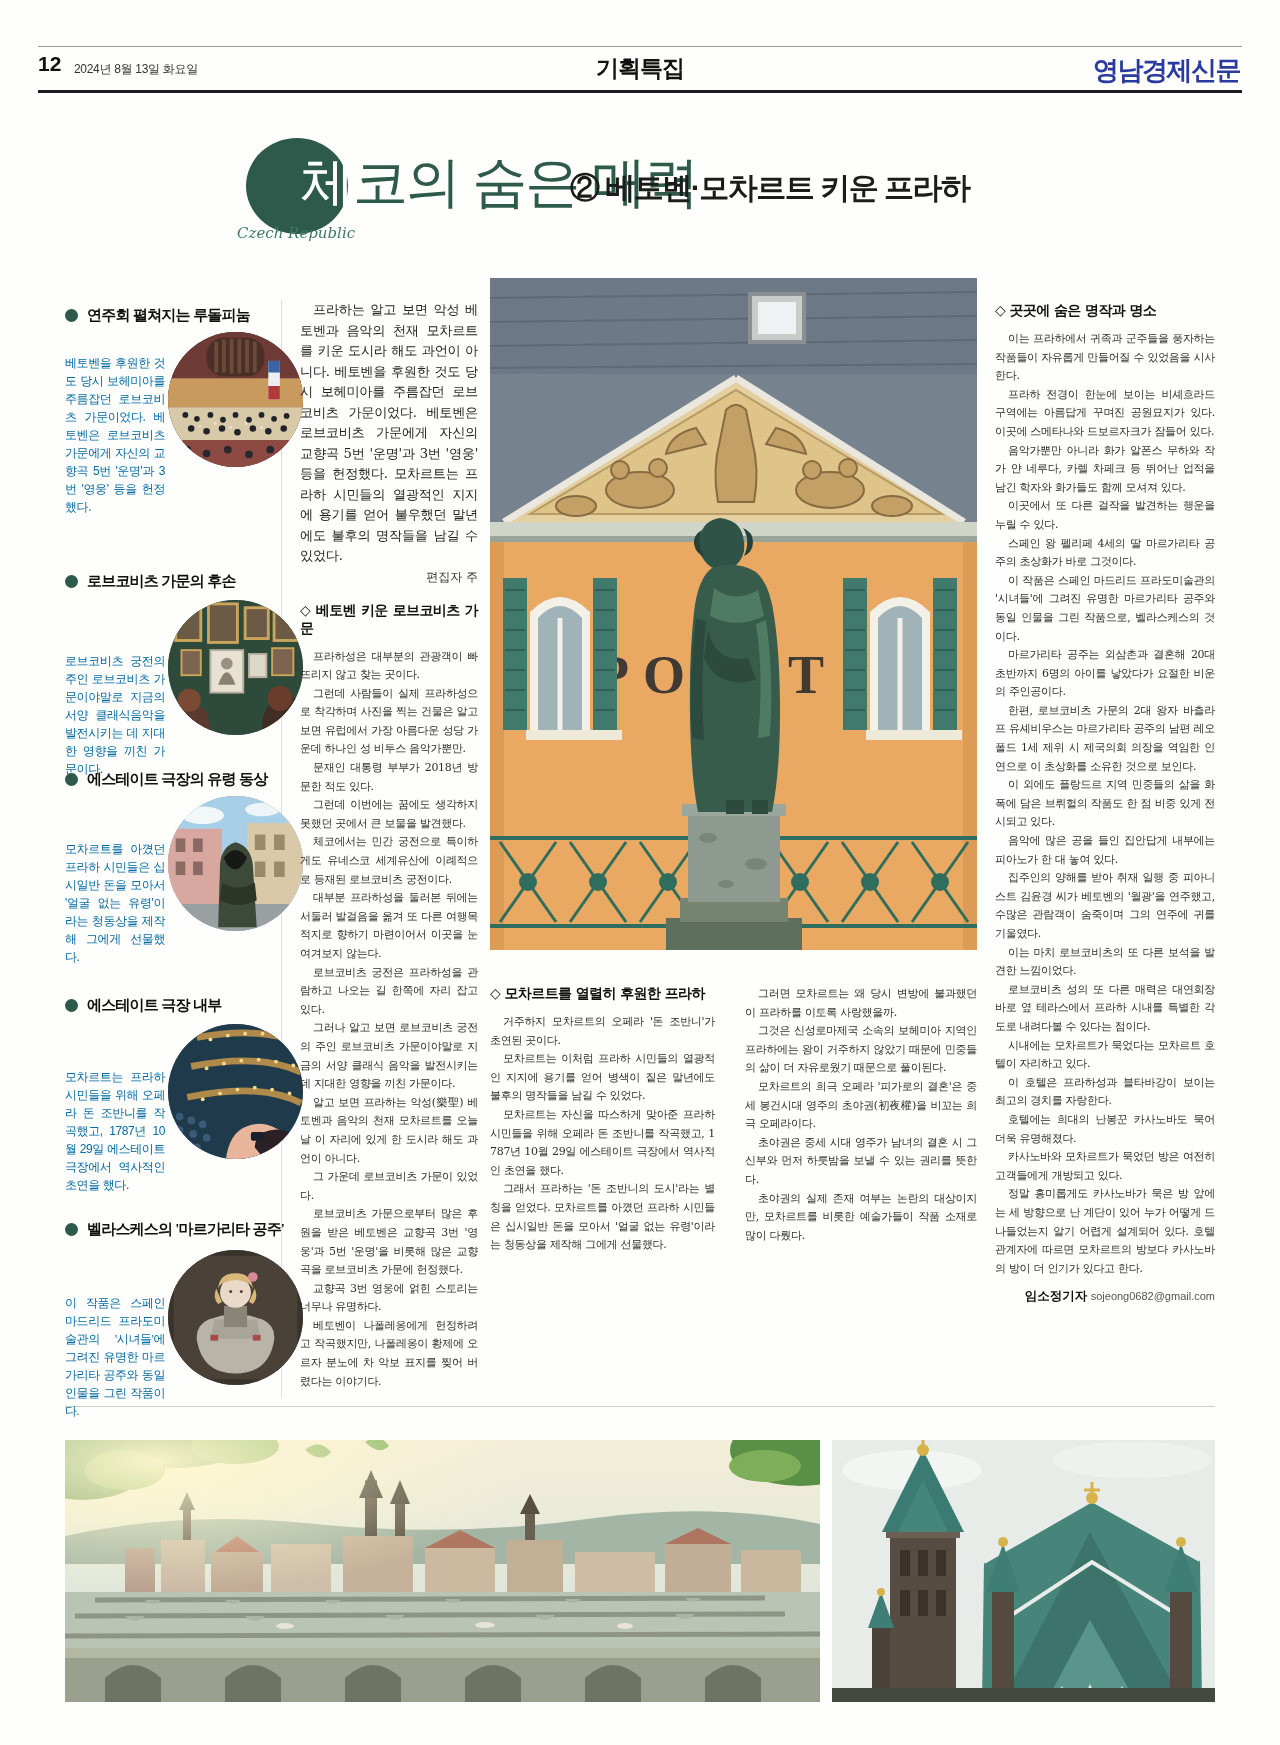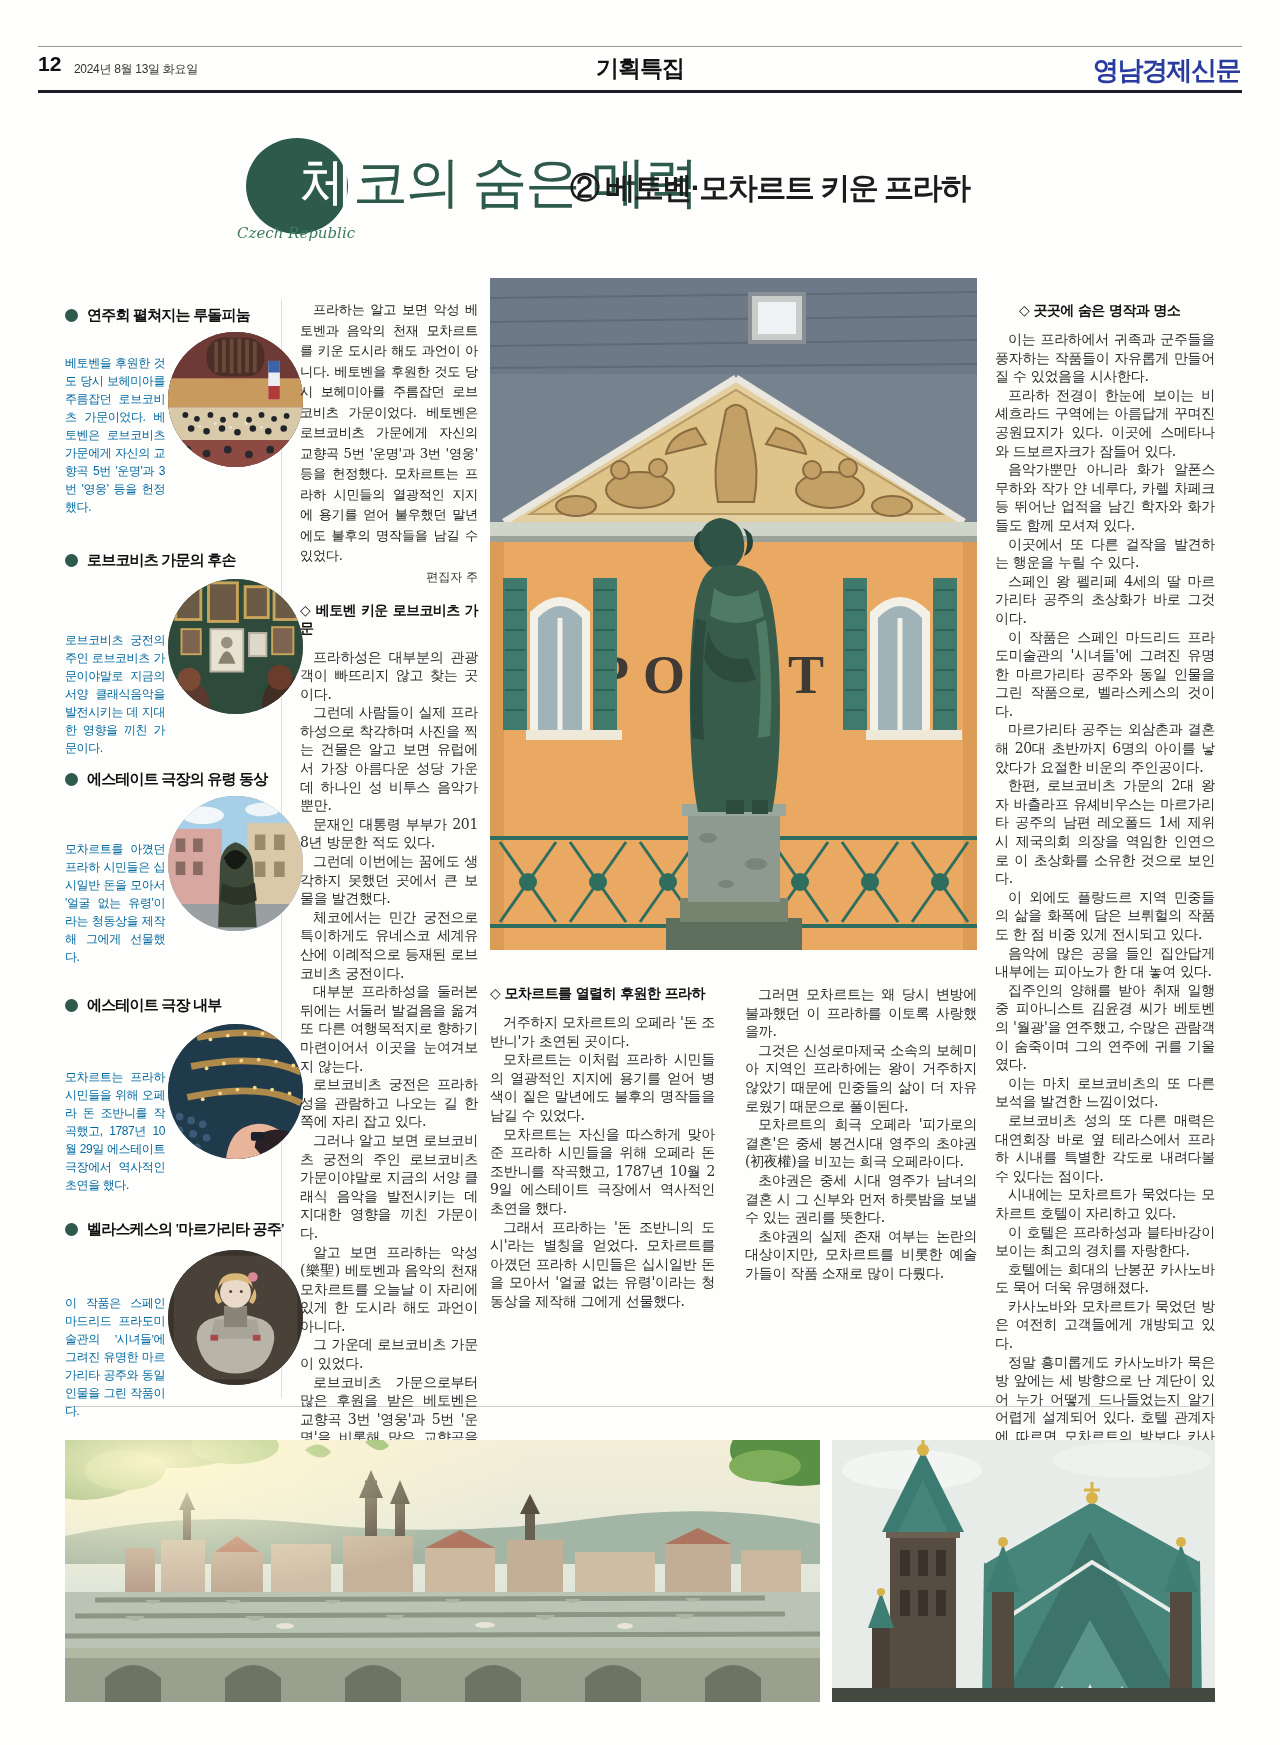--- a/index.html
+++ b/index.html
@@ -23,29 +23,29 @@
   .hrule{position:absolute;left:65px;top:1406px;width:1150px;height:1px;background:#ccc;}
   
   .side-item{position:absolute;left:65px;width:250px;}
   .side-head{display:flex;align-items:center;gap:9px;font-size:15px;font-weight:bold;color:#101010;letter-spacing:-0.8px;white-space:nowrap;}
   .dot{width:13px;height:13px;border-radius:50%;background:#2d5a4b;flex:0 0 13px;}
   .side-caption{position:absolute;left:0;width:100px;font-size:12px;line-height:18px;color:#0369a1;text-align:justify;word-break:break-all;letter-spacing:-0.4px;}
   .side-photo{position:absolute;left:103px;width:135px;height:135px;border-radius:50%;overflow:hidden;background:#888;}
   .side-photo svg{display:block;width:100%;height:100%;}
   
   .col{position:absolute;top:300px;text-align:justify;}
-  .col p{margin:0;font-size:14px;line-height:18.6px;text-indent:13px;color:#2d2d2d;word-break:break-all;letter-spacing:-0.3px;font-family:"DejaVu Serif",serif;}
+  .col p{margin:0;font-size:11px;line-height:18.6px;text-indent:13px;color:#2d2d2d;word-break:break-all;letter-spacing:-0.3px;font-family:"DejaVu Serif",serif;}
   .col2{left:300px;width:178px;}
   .col3{left:490px;top:985px;width:225px;}
   .col4{left:745px;top:985px;width:232px;}
   .col5{left:995px;width:220px;}
   .lead p{font-size:13.2px;line-height:20.5px;color:#222;}
   .lead-credit{text-align:right;font-size:12px;color:#333;margin-top:2px;font-family:"DejaVu Serif",serif;}
   .subhead{font-size:14px;font-weight:bold;color:#111;margin:16px 0 10px;letter-spacing:-0.6px;font-family:"DejaVu Serif",serif;text-indent:0;}
-  .col5 .subhead{margin-top:2px;margin-left:24px;}
+  .col5 .subhead{margin-top:2px;}
   .col3 .subhead{margin-top:0;}
   .byline{margin-top:10px;text-align:right;font-size:12.5px;color:#111;}
   .byline .reporter{font-weight:bold;}
   .byline .email{font-size:11px;color:#555;}
   
   .main-photo{position:absolute;left:490px;top:278px;width:487px;height:672px;margin:0;overflow:hidden;}
   .pano{position:absolute;top:1440px;height:262px;margin:0;overflow:hidden;}
   .pano-left{left:65px;width:755px;}
   .pano-right{left:832px;width:383px;}
   figure svg{display:block;width:100%;height:100%;}
@@ -123,21 +123,21 @@
             <circle cx="40" cy="126" r="4"></circle>
             <circle cx="62" cy="122" r="4"></circle>
             <circle cx="84" cy="127" r="4"></circle>
             <circle cx="106" cy="122" r="4"></circle>
             <circle cx="126" cy="126" r="4"></circle>
           </g>
       </svg>
     </div>
   </div>
 
-  <div class="side-item" style="top:551px;">
+  <div class="side-item" style="top:572px;">
     <div class="side-head">
       <span class="dot"></span>
       <span>로브코비츠 가문의 후손</span>
     </div>
     <div class="side-caption" style="top:80px;">로브코비츠 궁전의 주인 로브코비츠 가문이야말로 지금의 서양 클래식음악을 발전시키는 데 지대한 영향을 끼친 가문이다.</div>
     <div class="side-photo" style="top:28px;">
       <svg viewBox="0 0 140 140">
         <rect width="140" height="140" fill="#2e4a3a"></rect>
         <g stroke="#caa45a" stroke-width="3" fill="#6b5a46">
           <rect x="8" y="8" width="26" height="34"></rect>

